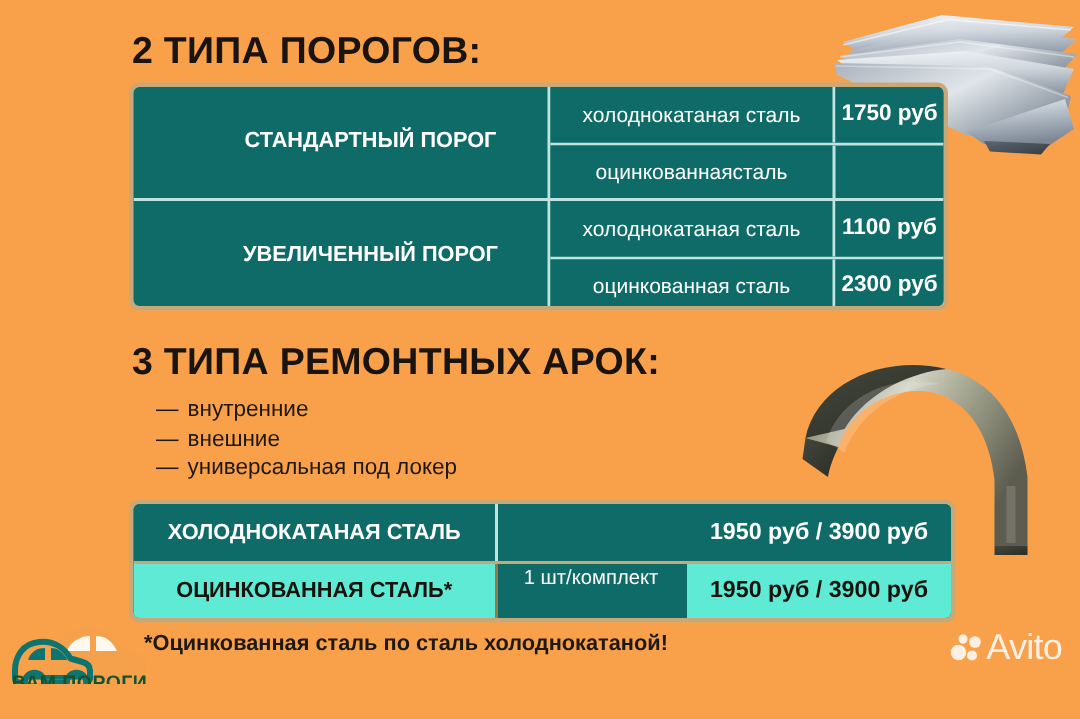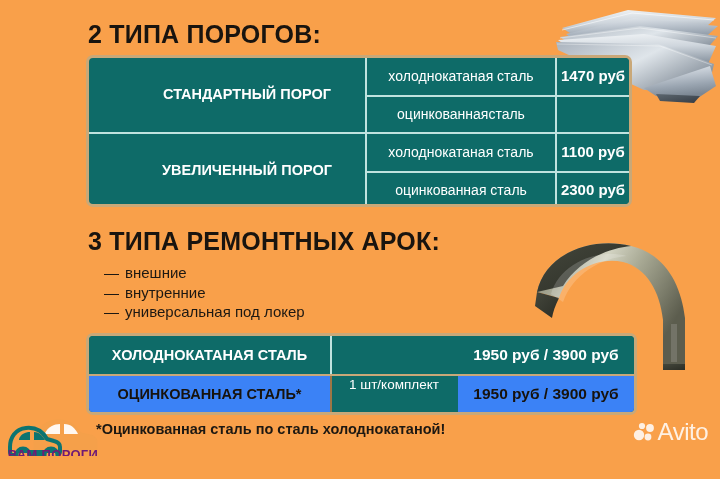--- a/index.html
+++ b/index.html
@@ -91,21 +91,21 @@
     justify-content: center;
     font-weight: bold;
     font-size: 15px;
   }
 
   
   #arches-table { left: 86px; top: 333px; width: 551px; height: 82px; }
   #arches-table .arow { display: flex; height: 38px; }
   #arches-table .arow + .arow { border-top: 2px solid #c9a878; }
   #arches-table .arow.teal .acell { background: #0e6b68; color: #ffffff; }
-  #arches-table .arow.tan  .acell { background: #3b82f6; color: #17120c; }
+  #arches-table .arow.tan  .acell { background: #5eead4; color: #17120c; }
   #arches-table .acell {
     display: flex;
     align-items: center;
     justify-content: center;
     font-size: 14px;
     white-space: nowrap;
   }
   #arches-table .acell.c0 { width: 243px; font-weight: bold; font-size: 14.5px; }
   #arches-table .acell.c1 { width: 126px; font-size: 13.5px; margin-top: 48px; }
   #arches-table .acell.c2 { flex: 1; font-weight: bold; font-size: 15.5px; }
@@ -131,21 +131,21 @@
     width: 96px; height: 60px;
   }
   #brand-logo-text {
     position: absolute;
     left: 7px; top: 447px;
     width: 92px;
     text-align: center;
     font-size: 13px;
     font-weight: bold;
     letter-spacing: .3px;
-    color: #701a75;
+    color: #14532d;
     white-space: nowrap;
   }
 
   
   #avito-watermark {
     position: absolute;
     right: 12px; bottom: 10px;
     display: flex;
     align-items: center;
     opacity: .85;
@@ -238,21 +238,21 @@
 
   <div id="heading-sills" class="heading">2 ТИПА ПОРОГОВ:</div>
 
   <div id="sills-table" class="pricetable">
 
     <div class="grp">
       <div class="pcell namecell">СТАНДАРТНЫЙ ПОРОГ</div>
       <div class="subrows">
         <div class="subrow">
           <div class="pcell matcell">холоднокатаная сталь</div>
-          <div class="pcell pricecell">1470 руб</div>
+          <div class="pcell pricecell">1750 руб</div>
         </div>
         <div class="subrow">
           <div class="pcell matcell">оцинкованнаясталь</div>
         </div>
       </div>
     </div>
 
     <div class="grp">
       <div class="pcell namecell">УВЕЛИЧЕННЫЙ ПОРОГ</div>
       <div class="subrows">
@@ -266,24 +266,24 @@
         </div>
       </div>
     </div>
 
   </div>
 
   <div id="heading-arches" class="heading">3 ТИПА РЕМОНТНЫХ АРОК:</div>
 
   <ul id="arch-types-list">
     <li>
-      <span class="dash">—</span><span>внешние</span>
+      <span class="dash">—</span><span>внутренние</span>
     </li>
     <li>
-      <span class="dash">—</span><span>внутренние</span>
+      <span class="dash">—</span><span>внешние</span>
     </li>
     <li>
       <span class="dash">—</span><span>универсальная под локер</span>
     </li>
   </ul>
 
   <div id="arches-table" class="pricetable">
     <div class="arow teal">
       <div class="acell c0">ХОЛОДНОКАТАНАЯ СТАЛЬ</div>
       <div class="acell c1">1 шт/комплект</div>

